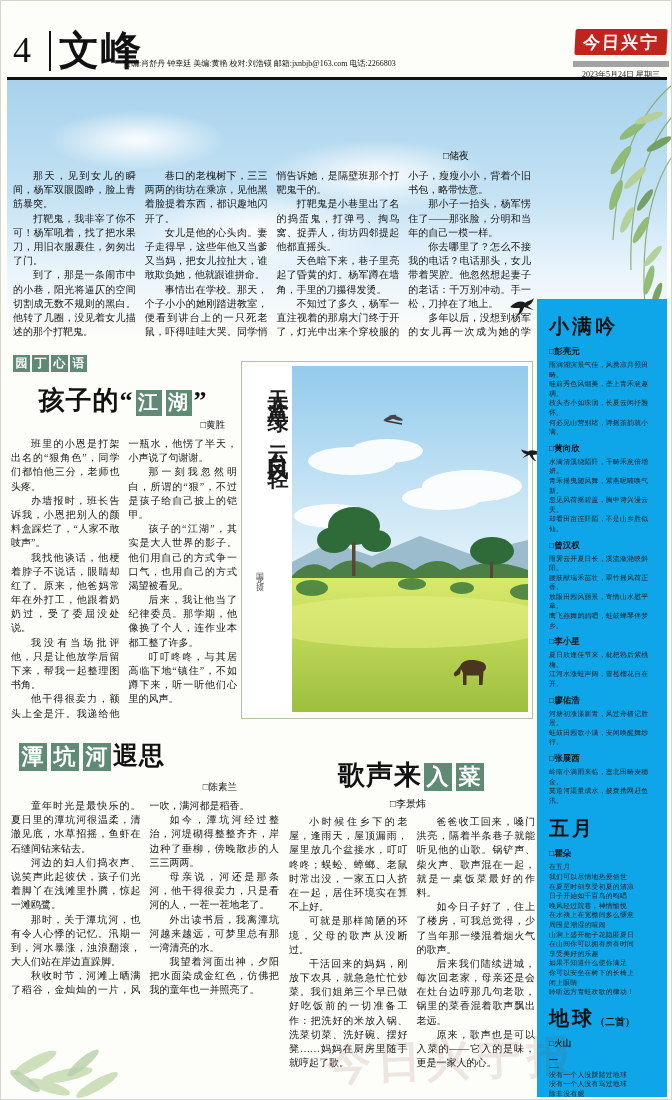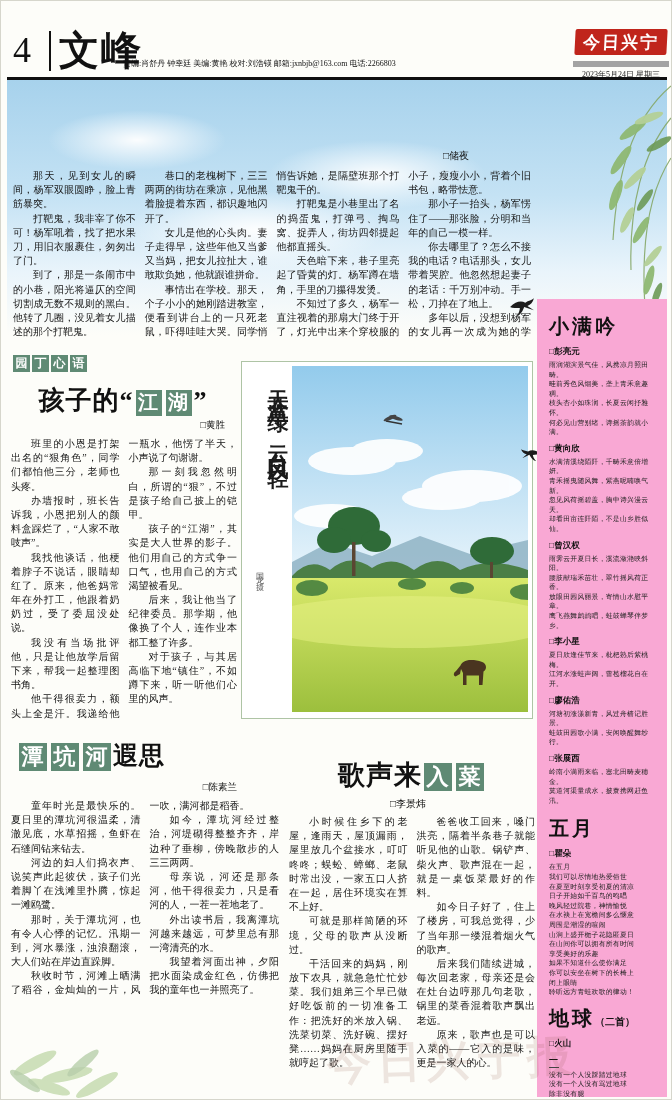--- a/index.html
+++ b/index.html
@@ -54,21 +54,21 @@
   .photo-scene{flex:1;}
   
   .tk-title{position:absolute;left:16px;top:738px;font-size:25px;font-weight:900;letter-spacing:1px;}
   .tk-byline{position:absolute;left:10px;top:780px;width:226px;text-align:right;font-size:9.5px;}
   .tk-body{position:absolute;left:10px;top:798px;width:268px;height:292px;overflow:hidden;}
   .gs-title{position:absolute;left:288px;top:756px;width:246px;text-align:center;font-size:27px;
             font-weight:900;letter-spacing:1px;}
   .gs-byline{position:absolute;left:288px;top:796px;width:238px;text-align:center;font-size:10px;}
   .gs-body{position:absolute;left:288px;top:814px;width:246px;height:276px;overflow:hidden;}
   
-  .sidebar{position:absolute;left:536px;top:298px;width:130px;height:798px;background:#f9a8d4;
+  .sidebar{position:absolute;left:536px;top:298px;width:130px;height:798px;background:#0ea5e9;
            box-sizing:border-box;padding:14px 10px 0 12px;overflow:hidden;z-index:2;}
   .sb-deco{position:absolute;left:536px;top:860px;z-index:1;}
   .ptitle{font-size:20px;font-weight:900;letter-spacing:3px;margin:0 0 2px 0;}
   .ptitle small{font-size:10px;font-weight:700;letter-spacing:0;}
   .pauthor{font-size:8.5px;font-weight:700;margin:6px 0 2px 0;}
   .pline{font-size:6.8px;line-height:9.6px;min-height:9.6px;color:#222;letter-spacing:.3px;}
   .stanza-label{font-size:9px;font-weight:700;margin:4px 0 2px 0;border-bottom:1px solid #444;
                 width:10px;}
   .wuyue-block{margin-top:10px;}
   .diqiu-block{margin-top:8px;position:relative;z-index:2;}
@@ -150,21 +150,21 @@
   <div class="gard-byline">□黄胜</div>
   <div class="gard-body cols2">
       <p class="para">班里的小恩是打架出名的“狠角色”，同学们都怕他三分，老师也头疼。</p>
       <p class="para">办墙报时，班长告诉我，小恩把别人的颜料盒踩烂了，“人家不敢吱声”。</p>
       <p class="para">我找他谈话，他梗着脖子不说话，眼睛却红了。原来，他爸妈常年在外打工，他跟着奶奶过，受了委屈没处说。</p>
       <p class="para">我没有当场批评他，只是让他放学后留下来，帮我一起整理图书角。</p>
       <p class="para">他干得很卖力，额头上全是汗。我递给他一瓶水，他愣了半天，小声说了句谢谢。</p>
       <p class="para">那一刻我忽然明白，所谓的“狠”，不过是孩子给自己披上的铠甲。</p>
       <p class="para">孩子的“江湖”，其实是大人世界的影子。他们用自己的方式争一口气，也用自己的方式渴望被看见。</p>
       <p class="para">后来，我让他当了纪律委员。那学期，他像换了个人，连作业本都工整了许多。</p>
-      <p class="para">对于孩子，与其居高临下地“镇住”，不如蹲下来，听一听他们心里的风声。</p>
+      <p class="para">叮叮咚咚，与其居高临下地“镇住”，不如蹲下来，听一听他们心里的风声。</p>
     </div>
 
   <figure class="photo" style="margin:0;">
     <div class="photo-strip">
       <div class="photo-caption">天蓝草绿，云白风轻</div>
       <div class="photo-credit">国龙 摄</div>
     </div>
     <svg class="photo-scene" width="236" height="346" viewBox="0 0 236 346" preserveAspectRatio="none">
       <defs>
         <linearGradient id="skyg" x1="0" y1="0" x2="0" y2="1">

